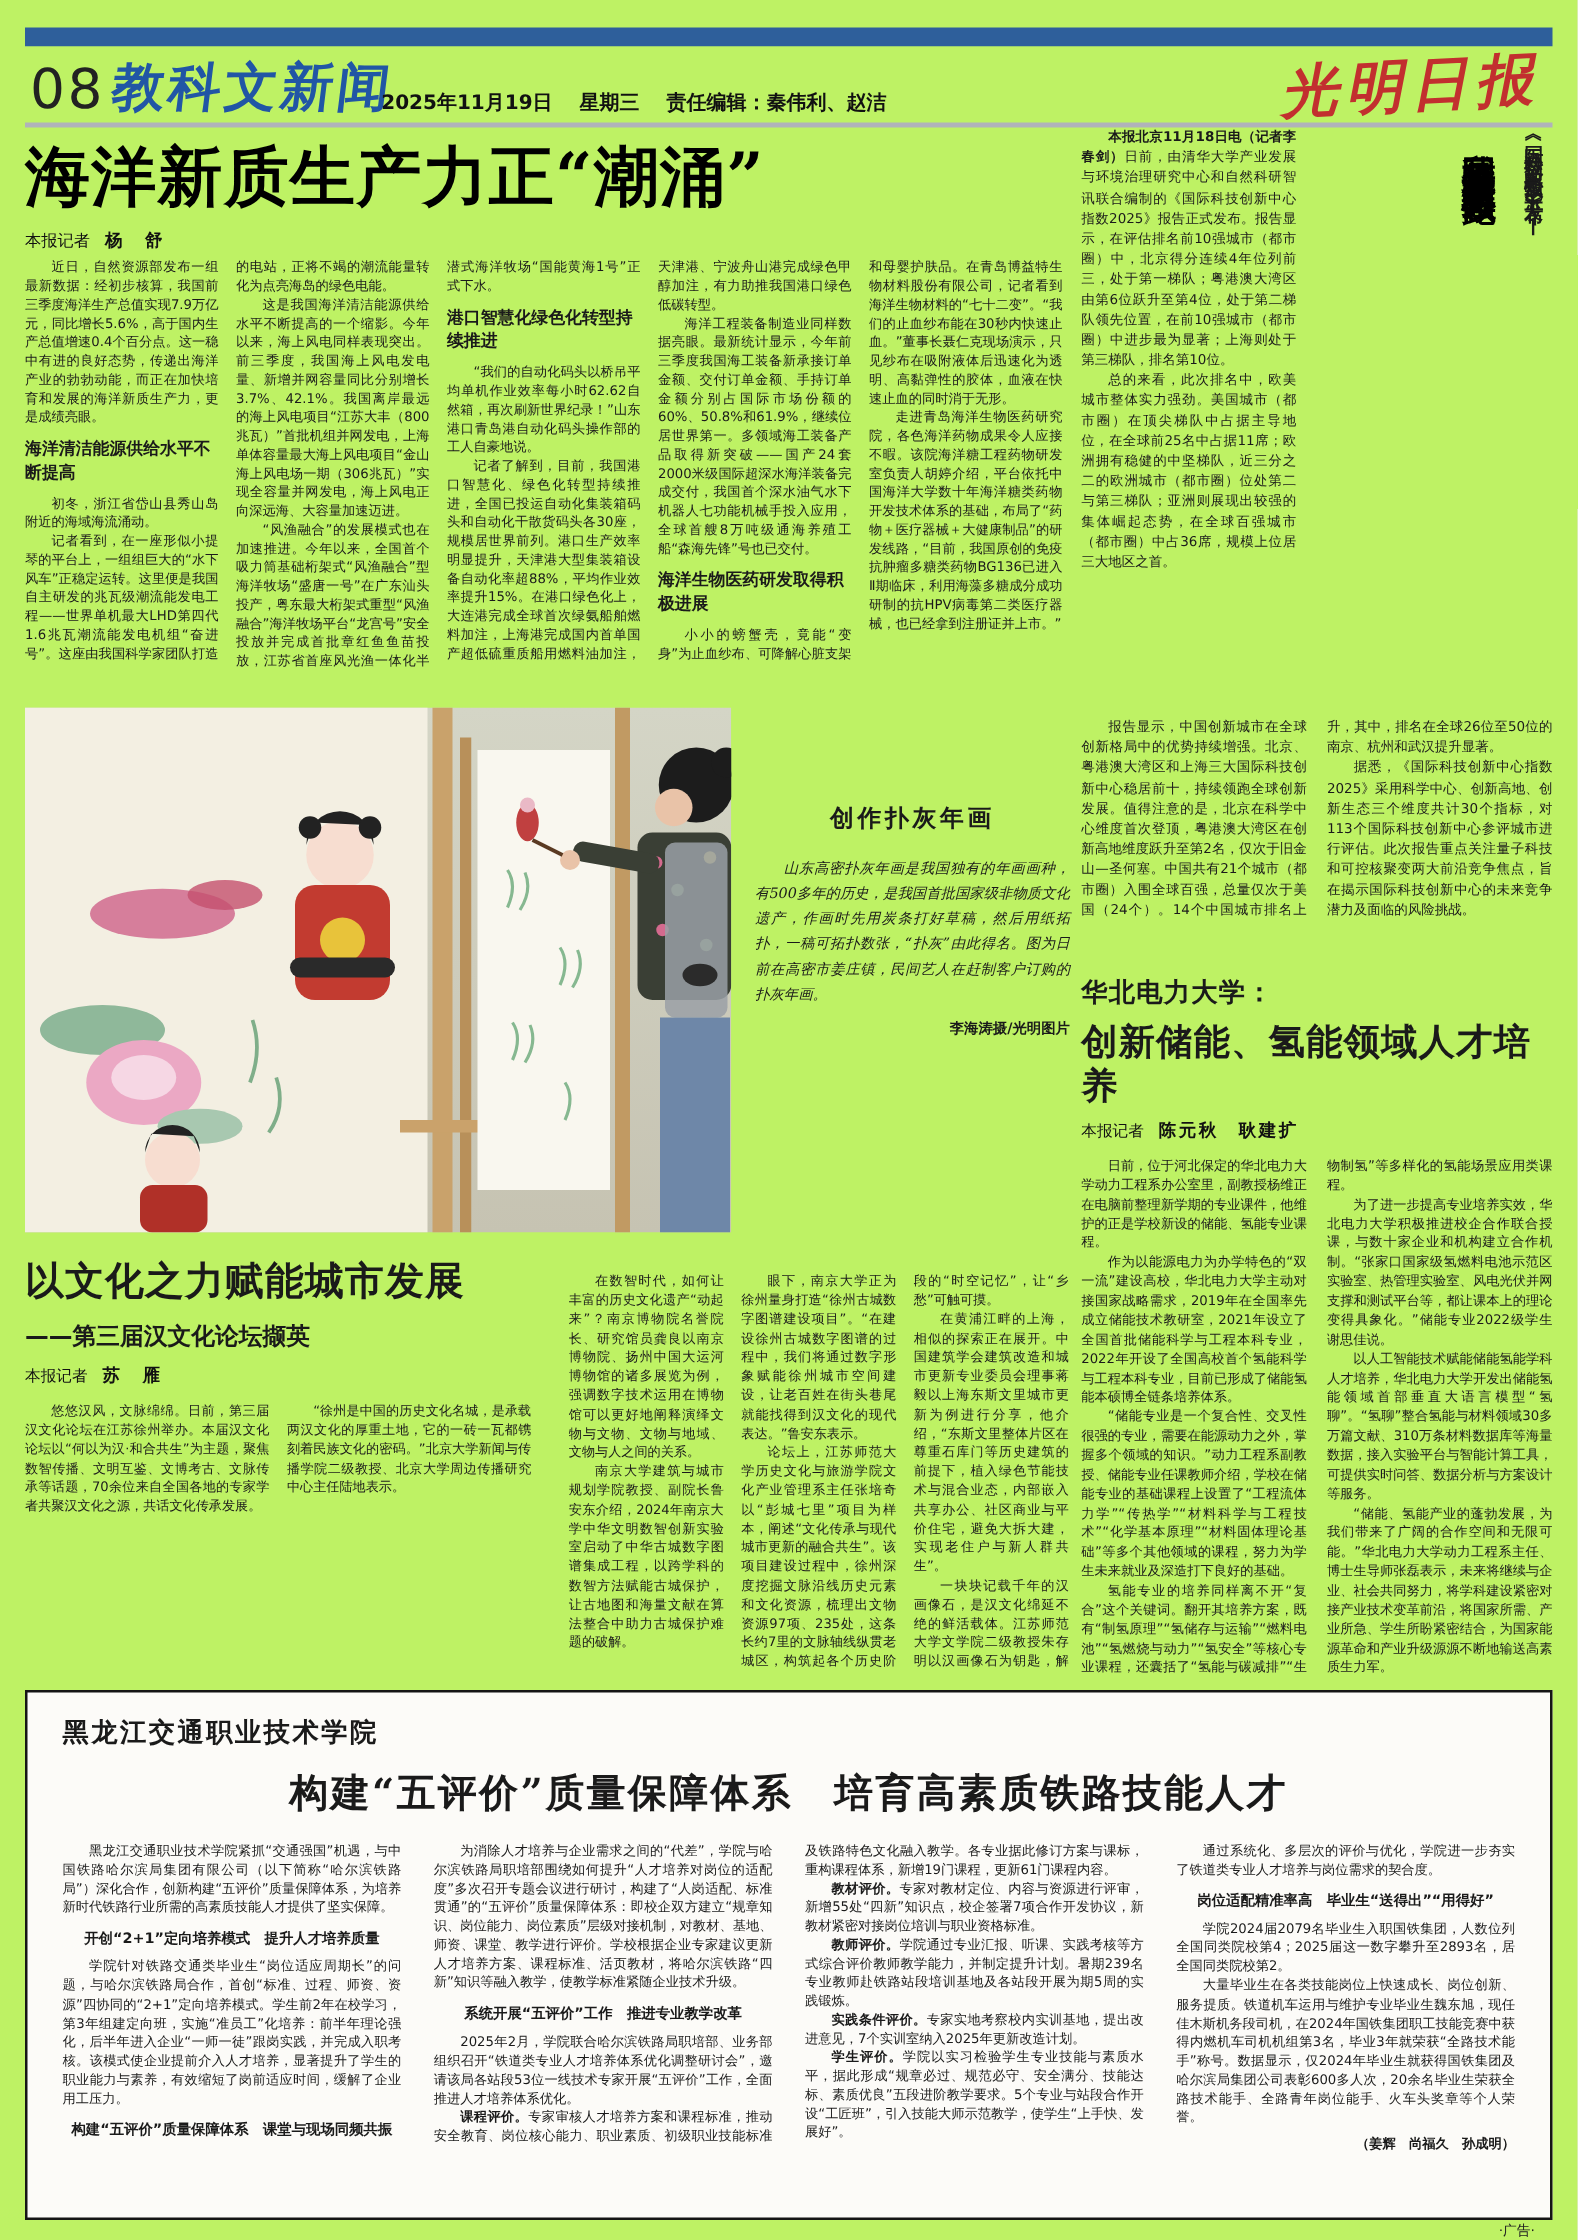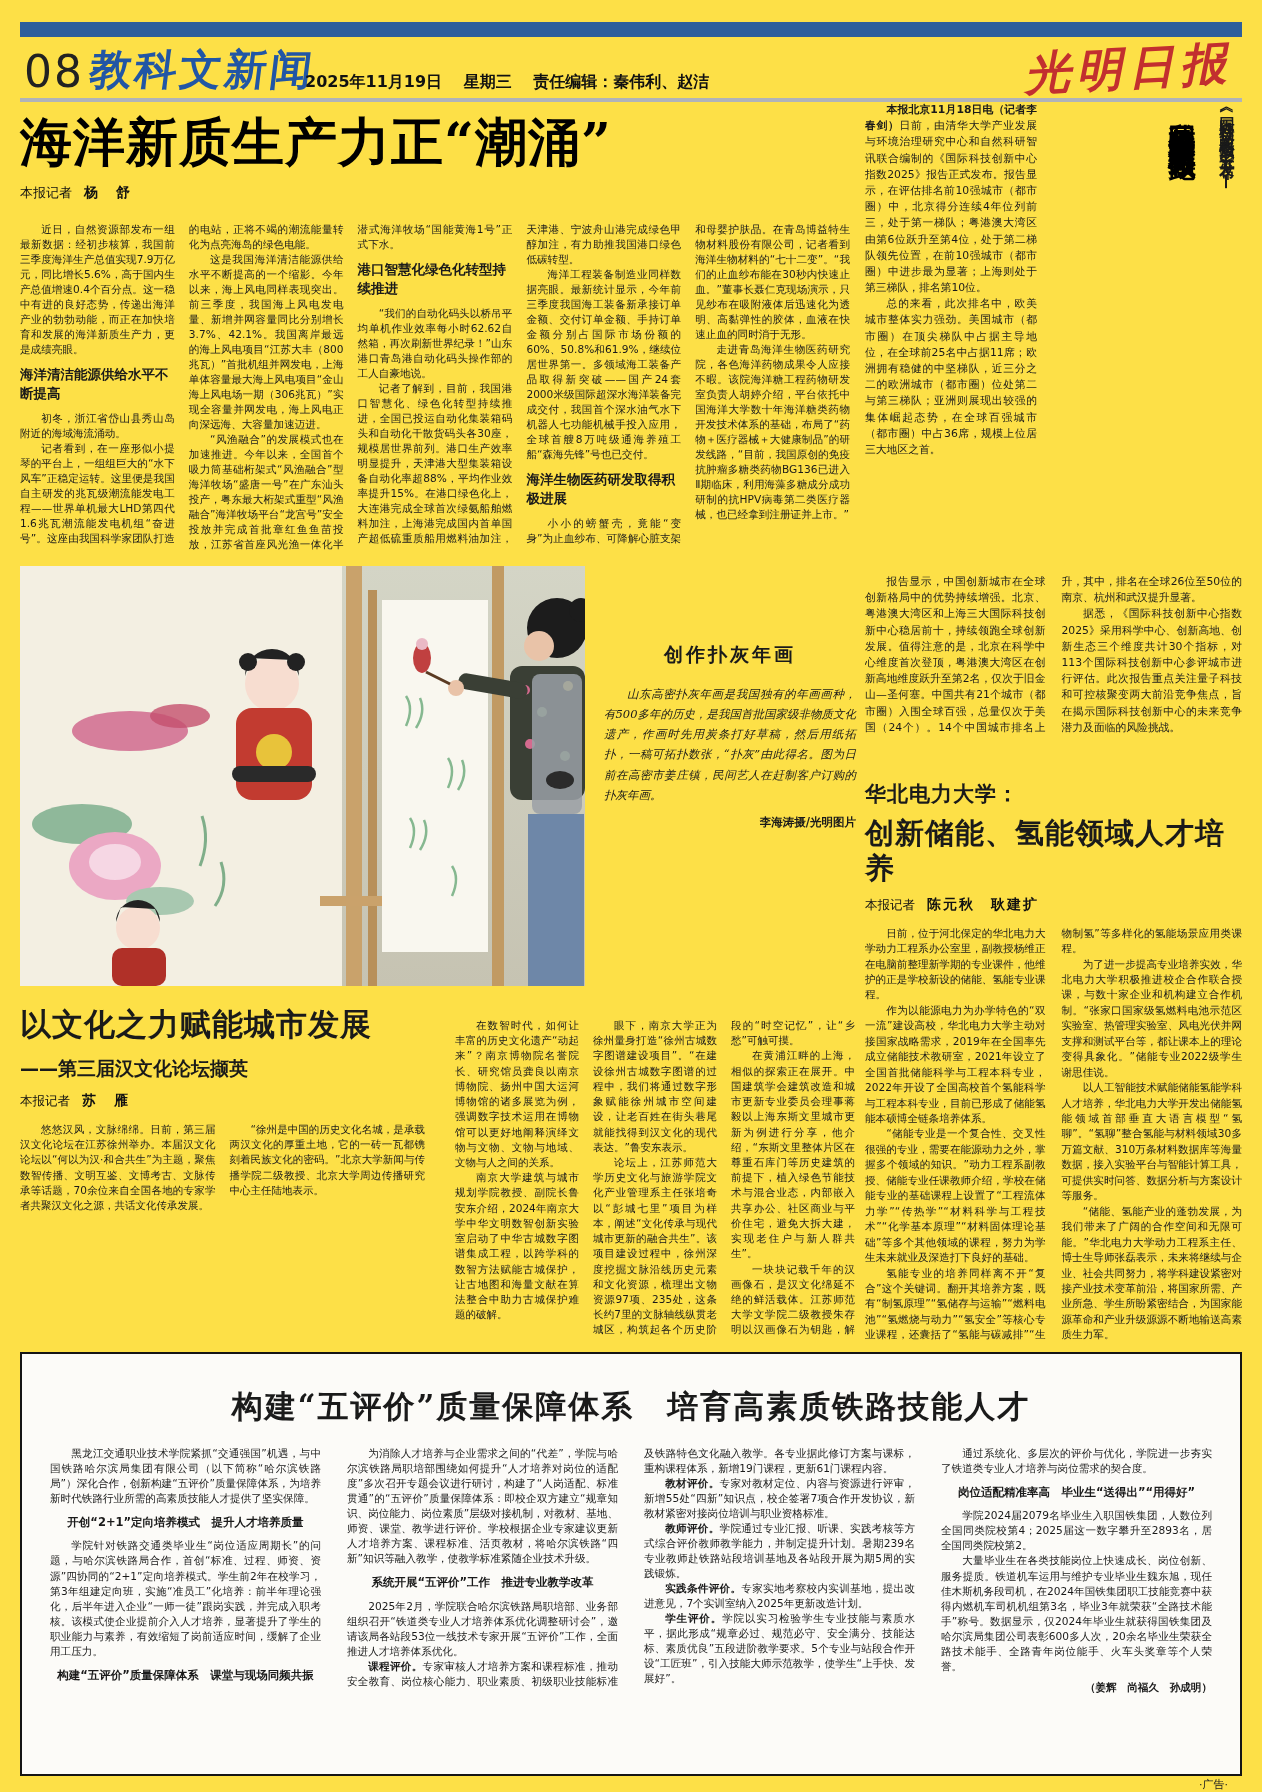--- a/index.html
+++ b/index.html
@@ -1,17 +1,17 @@
 <!DOCTYPE html>
 <html><head>
 <meta charset="utf-8">
 <style>
   * { box-sizing: border-box; margin: 0; padding: 0; }
   html,body { background:#e9e7e1; }
-  .page { position:relative; width:1262px; height:1792px; margin:0 auto; background:#fde047;
+  .page { position:relative; width:1262px; height:1792px; margin:0 auto; background:#bef264;
           font-family:"DejaVu Sans","Liberation Sans",sans-serif; color:#1a1a1a; overflow:hidden; }
 
   
   .topbar { position:absolute; left:20px; right:20px; top:22px; height:15px; background:#2e5f9b; }
   .pageno { position:absolute; left:24px; top:46px; font-size:44px; font-weight:400; color:#222; letter-spacing:2px; }
   .section-title { position:absolute; left:90px; top:42px; font-size:42px; font-weight:900; color:#2156a5;
                    letter-spacing:3px; transform:skewX(-7deg); }
   .dateline { position:absolute; left:305px; top:72px; font-size:16px; font-weight:700; color:#111; }
   .dateline span { margin-right:16px; }
   .paper-name { position:absolute; right:30px; top:38px; font-size:46px; font-weight:900; color:#c22f2f;
@@ -24,21 +24,21 @@
   .flow-sub { font-weight:700; font-size:13.5px; text-align:left; text-indent:0; margin:8px 0; line-height:1.4;
               break-inside:avoid; }
   .byline { font-size:13px; color:#111; }
   .byline b { margin-left:12px; font-size:14px; letter-spacing:2px; }
 
   
   .ocean { position:absolute; left:20px; top:112px; width:830px; }
   .ocean h1 { font-family:"DejaVu Serif","Liberation Serif",serif; font-weight:900; font-size:52px;
               line-height:1.15; letter-spacing:1px; color:#000; }
   .ocean .byline { margin-top:12px; }
-  .ocean-body { margin-top:20px; height:334px; overflow:hidden; column-count:5; column-gap:14px;
+  .ocean-body { margin-top:5px; height:334px; overflow:hidden; column-count:5; column-gap:14px;
                 font-size:10.6px; line-height:1.42; text-align:justify; }
 
   
   .sci { position:absolute; left:865px; top:102px; width:377px; }
   .sci-top { display:flex; height:458px; }
   .sci-col1 { width:172px; font-size:10.8px; line-height:1.5; text-align:justify; overflow:hidden; }
   .sci-vertical { margin-left:auto; display:flex; gap:18px; padding-right:6px; }
   .sci-title { writing-mode:vertical-rl; font-family:"DejaVu Serif","Liberation Serif",serif; font-weight:900;
                font-size:27px; letter-spacing:2px; line-height:1.25; height:458px; color:#000; }
   .sci-kicker { writing-mode:vertical-rl; font-size:15px; font-weight:600; letter-spacing:3px; height:430px; }
@@ -248,20 +248,21 @@
       <p class="bp">南京大学建筑与城市规划学院教授、副院长鲁安东介绍，2024年南京大学中华文明数智创新实验室启动了中华古城数字图谱集成工程，以跨学科的数智方法赋能古城保护，让古地图和海量文献在算法整合中助力古城保护难题的破解。</p>
       <p class="bp">眼下，南京大学正为徐州量身打造“徐州古城数字图谱建设项目”。“在建设徐州古城数字图谱的过程中，我们将通过数字形象赋能徐州城市空间建设，让老百姓在街头巷尾就能找得到汉文化的现代表达。”鲁安东表示。</p>
       <p class="bp">论坛上，江苏师范大学历史文化与旅游学院文化产业管理系主任张培奇以“彭城七里”项目为样本，阐述“文化传承与现代城市更新的融合共生”。该项目建设过程中，徐州深度挖掘文脉沿线历史元素和文化资源，梳理出文物资源97项、235处，这条长约7里的文脉轴线纵贯老城区，构筑起各个历史阶段的“时空记忆”，让“乡愁”可触可摸。</p>
       <p class="bp">在黄浦江畔的上海，相似的探索正在展开。中国建筑学会建筑改造和城市更新专业委员会理事蒋毅以上海东斯文里城市更新为例进行分享，他介绍，“东斯文里整体片区在尊重石库门等历史建筑的前提下，植入绿色节能技术与混合业态，内部嵌入共享办公、社区商业与平价住宅，避免大拆大建，实现老住户与新人群共生”。</p>
       <p class="bp">一块块记载千年的汉画像石，是汉文化绵延不绝的鲜活载体。江苏师范大学文学院二级教授朱存明以汉画像石为钥匙，解锁汉文化的深层密码。他表示，语言与图像是文化存在的两种重要载体，如果说《史记》《汉书》是文字记载的汉代的史书，那么汉画像石就是石头雕刻的图像史书。</p>
 
     </div>
   </section>
 
   <section class="railway">
+    <div class="school">黑龙江交通职业技术学院</div>
     <h2>构建“五评价”质量保障体系　培育高素质铁路技能人才</h2>
     <div class="rail-body">
       <p class="bp">黑龙江交通职业技术学院紧抓“交通强国”机遇，与中国铁路哈尔滨局集团有限公司（以下简称“哈尔滨铁路局”）深化合作，创新构建“五评价”质量保障体系，为培养新时代铁路行业所需的高素质技能人才提供了坚实保障。</p>
       <p class="rail-sub">开创“2+1”定向培养模式　提升人才培养质量</p>
       <p class="bp">学院针对铁路交通类毕业生“岗位适应周期长”的问题，与哈尔滨铁路局合作，首创“标准、过程、师资、资源”四协同的“2+1”定向培养模式。学生前2年在校学习，第3年组建定向班，实施“准员工”化培养：前半年理论强化，后半年进入企业“一师一徒”跟岗实践，并完成入职考核。该模式使企业提前介入人才培养，显著提升了学生的职业能力与素养，有效缩短了岗前适应时间，缓解了企业用工压力。</p>
       <p class="rail-sub">构建“五评价”质量保障体系　课堂与现场同频共振</p>
       <p class="bp">为消除人才培养与企业需求之间的“代差”，学院与哈尔滨铁路局职培部围绕如何提升“人才培养对岗位的适配度”多次召开专题会议进行研讨，构建了“人岗适配、标准贯通”的“五评价”质量保障体系：即校企双方建立“规章知识、岗位能力、岗位素质”层级对接机制，对教材、基地、师资、课堂、教学进行评价。学校根据企业专家建议更新人才培养方案、课程标准、活页教材，将哈尔滨铁路“四新”知识等融入教学，使教学标准紧随企业技术升级。</p>
       <p class="rail-sub">系统开展“五评价”工作　推进专业教学改革</p>
       <p class="bp">2025年2月，学院联合哈尔滨铁路局职培部、业务部组织召开“铁道类专业人才培养体系优化调整研讨会”，邀请该局各站段53位一线技术专家开展“五评价”工作，全面推进人才培养体系优化。</p>
       <p class="bp ev"><b>课程评价。</b><span>专家审核人才培养方案和课程标准，推动安全教育、岗位核心能力、职业素质、初级职业技能标准及铁路特色文化融入教学。各专业据此修订方案与课标，重构课程体系，新增19门课程，更新61门课程内容。</span></p>

